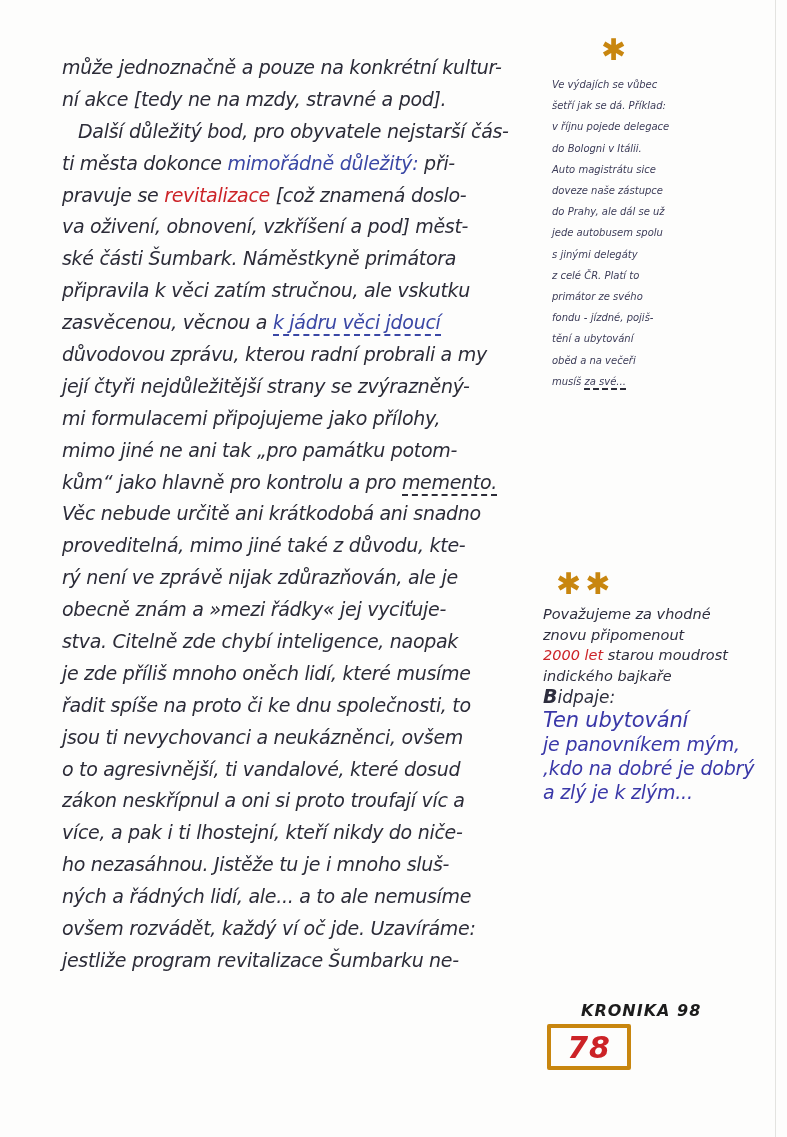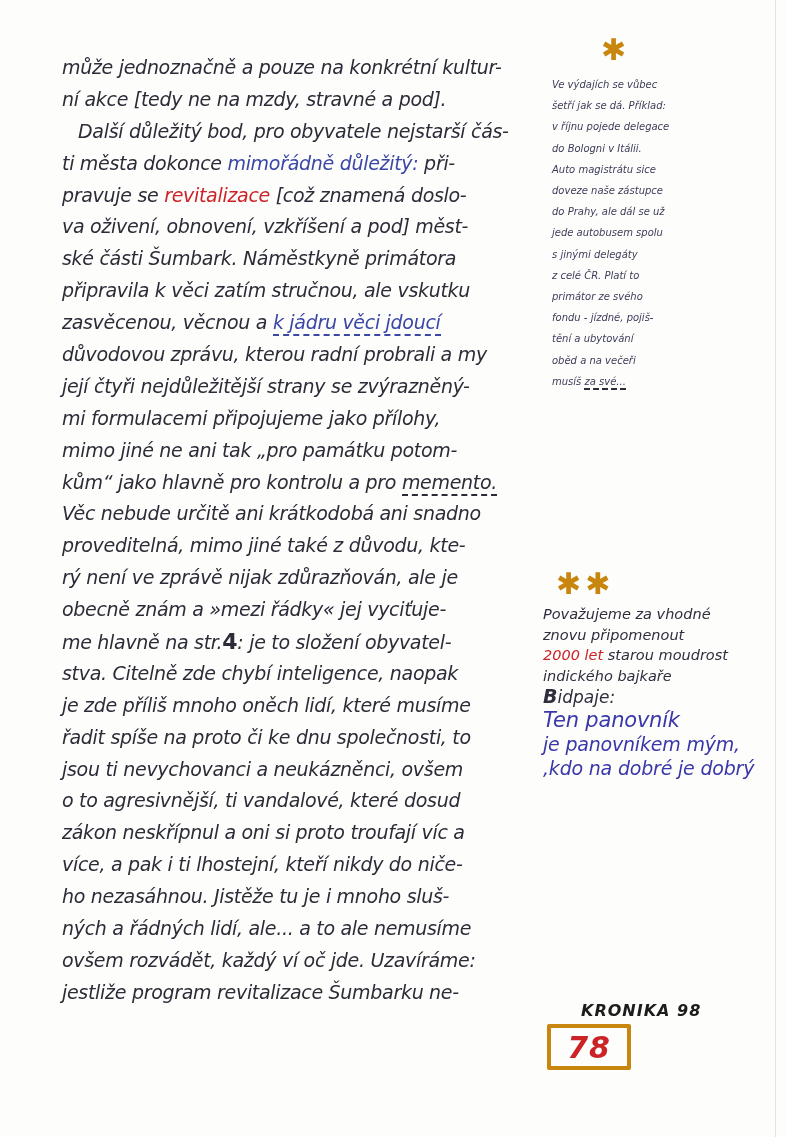--- a/index.html
+++ b/index.html
@@ -90,21 +90,20 @@
   <div class="line"><span>zasvěcenou, věcnou a </span><span class="u-dash-blue">k jádru věci jdoucí</span></div>
   <div class="line">důvodovou zprávu, kterou radní probrali a my</div>
   <div class="line">její čtyři nejdůležitější strany se zvýrazněný-</div>
   <div class="line">mi formulacemi připojujeme jako přílohy,</div>
   <div class="line">mimo jiné ne ani tak „pro památku potom-</div>
   <div class="line"><span>kům“ jako hlavně pro kontrolu a pro </span><span class="u-dash-ink">memento.</span></div>
   <div class="line">Věc nebude určitě ani krátkodobá ani snadno</div>
   <div class="line">proveditelná, mimo jiné také z důvodu, kte-</div>
   <div class="line">rý není ve zprávě nijak zdůrazňován, ale je</div>
   <div class="line">obecně znám a »mezi řádky« jej vyciťuje-</div>
-  <div class="line"><span>me hlavně na str.</span><span class="big-num">4</span><span>: je to složení obyvatel-</span></div>
   <div class="line">stva. Citelně zde chybí inteligence, naopak</div>
   <div class="line">je zde příliš mnoho oněch lidí, které musíme</div>
   <div class="line">řadit spíše na proto či ke dnu společnosti, to</div>
   <div class="line">jsou ti nevychovanci a neukázněnci, ovšem</div>
   <div class="line">o to agresivnější, ti vandalové, které dosud</div>
   <div class="line">zákon neskřípnul a oni si proto troufají víc a</div>
   <div class="line">více, a pak i ti lhostejní, kteří nikdy do niče-</div>
   <div class="line">ho nezasáhnou. Jistěže tu je i mnoho sluš-</div>
   <div class="line">ných a řádných lidí, ale... a to ale nemusíme</div>
   <div class="line">ovšem rozvádět, každý ví oč jde. Uzavíráme:</div>
@@ -130,21 +129,22 @@
   <div><span>musíš </span><span class="u-dash-ink">za své...</span></div>
 </div>
 
 <div class="star-two">✱✱</div>
 <div class="note2">
   <div>Považujeme za vhodné</div>
   <div>znovu připomenout</div>
   <div><span class="hl-red">2000 let</span><span> starou moudrost</span></div>
   <div>indického bajkaře</div>
   <div class="bidpaj"><span class="bidpaj-b">B</span><span>idpaje:</span></div>
-  <div class="quote-line quote-first">Ten panovník</div>
+  <div class="quote-line quote-first">Ten ubytování</div>
   <div class="quote-line">je panovníkem mým,</div>
   <div class="quote-line">‚kdo na dobré je dobrý</div>
+  <div class="quote-line">a zlý je k zlým...</div>
 </div>
 
 <div class="kronika">KRONIKA 98</div>
 <div class="page-box">
   <span class="page-num">78</span>
 </div>
 
 </body></html>

